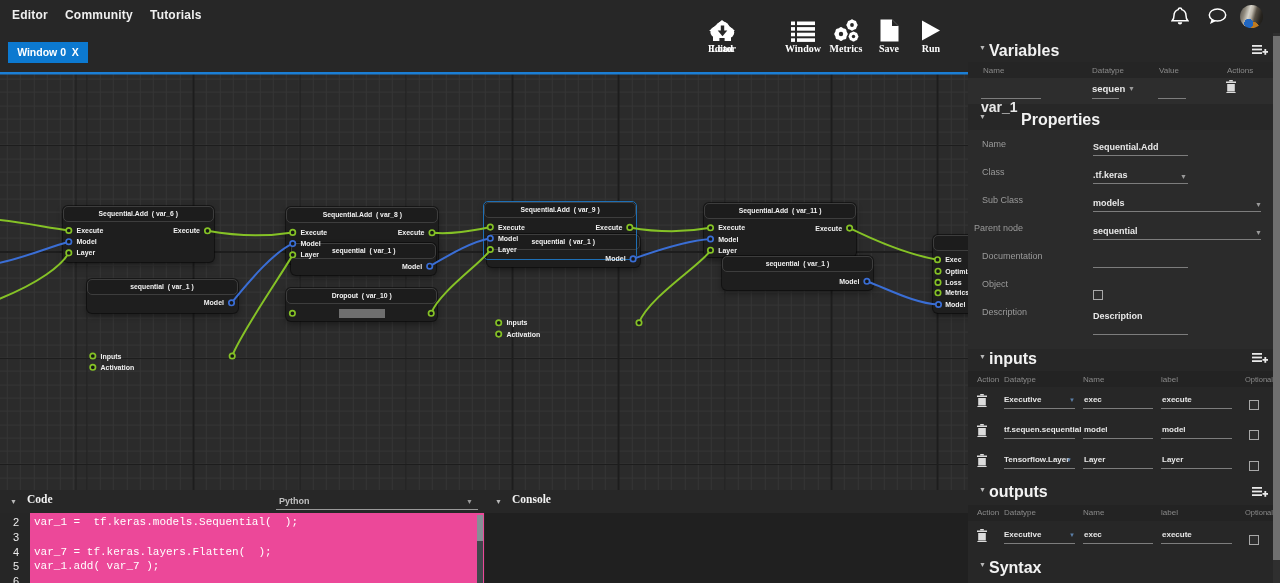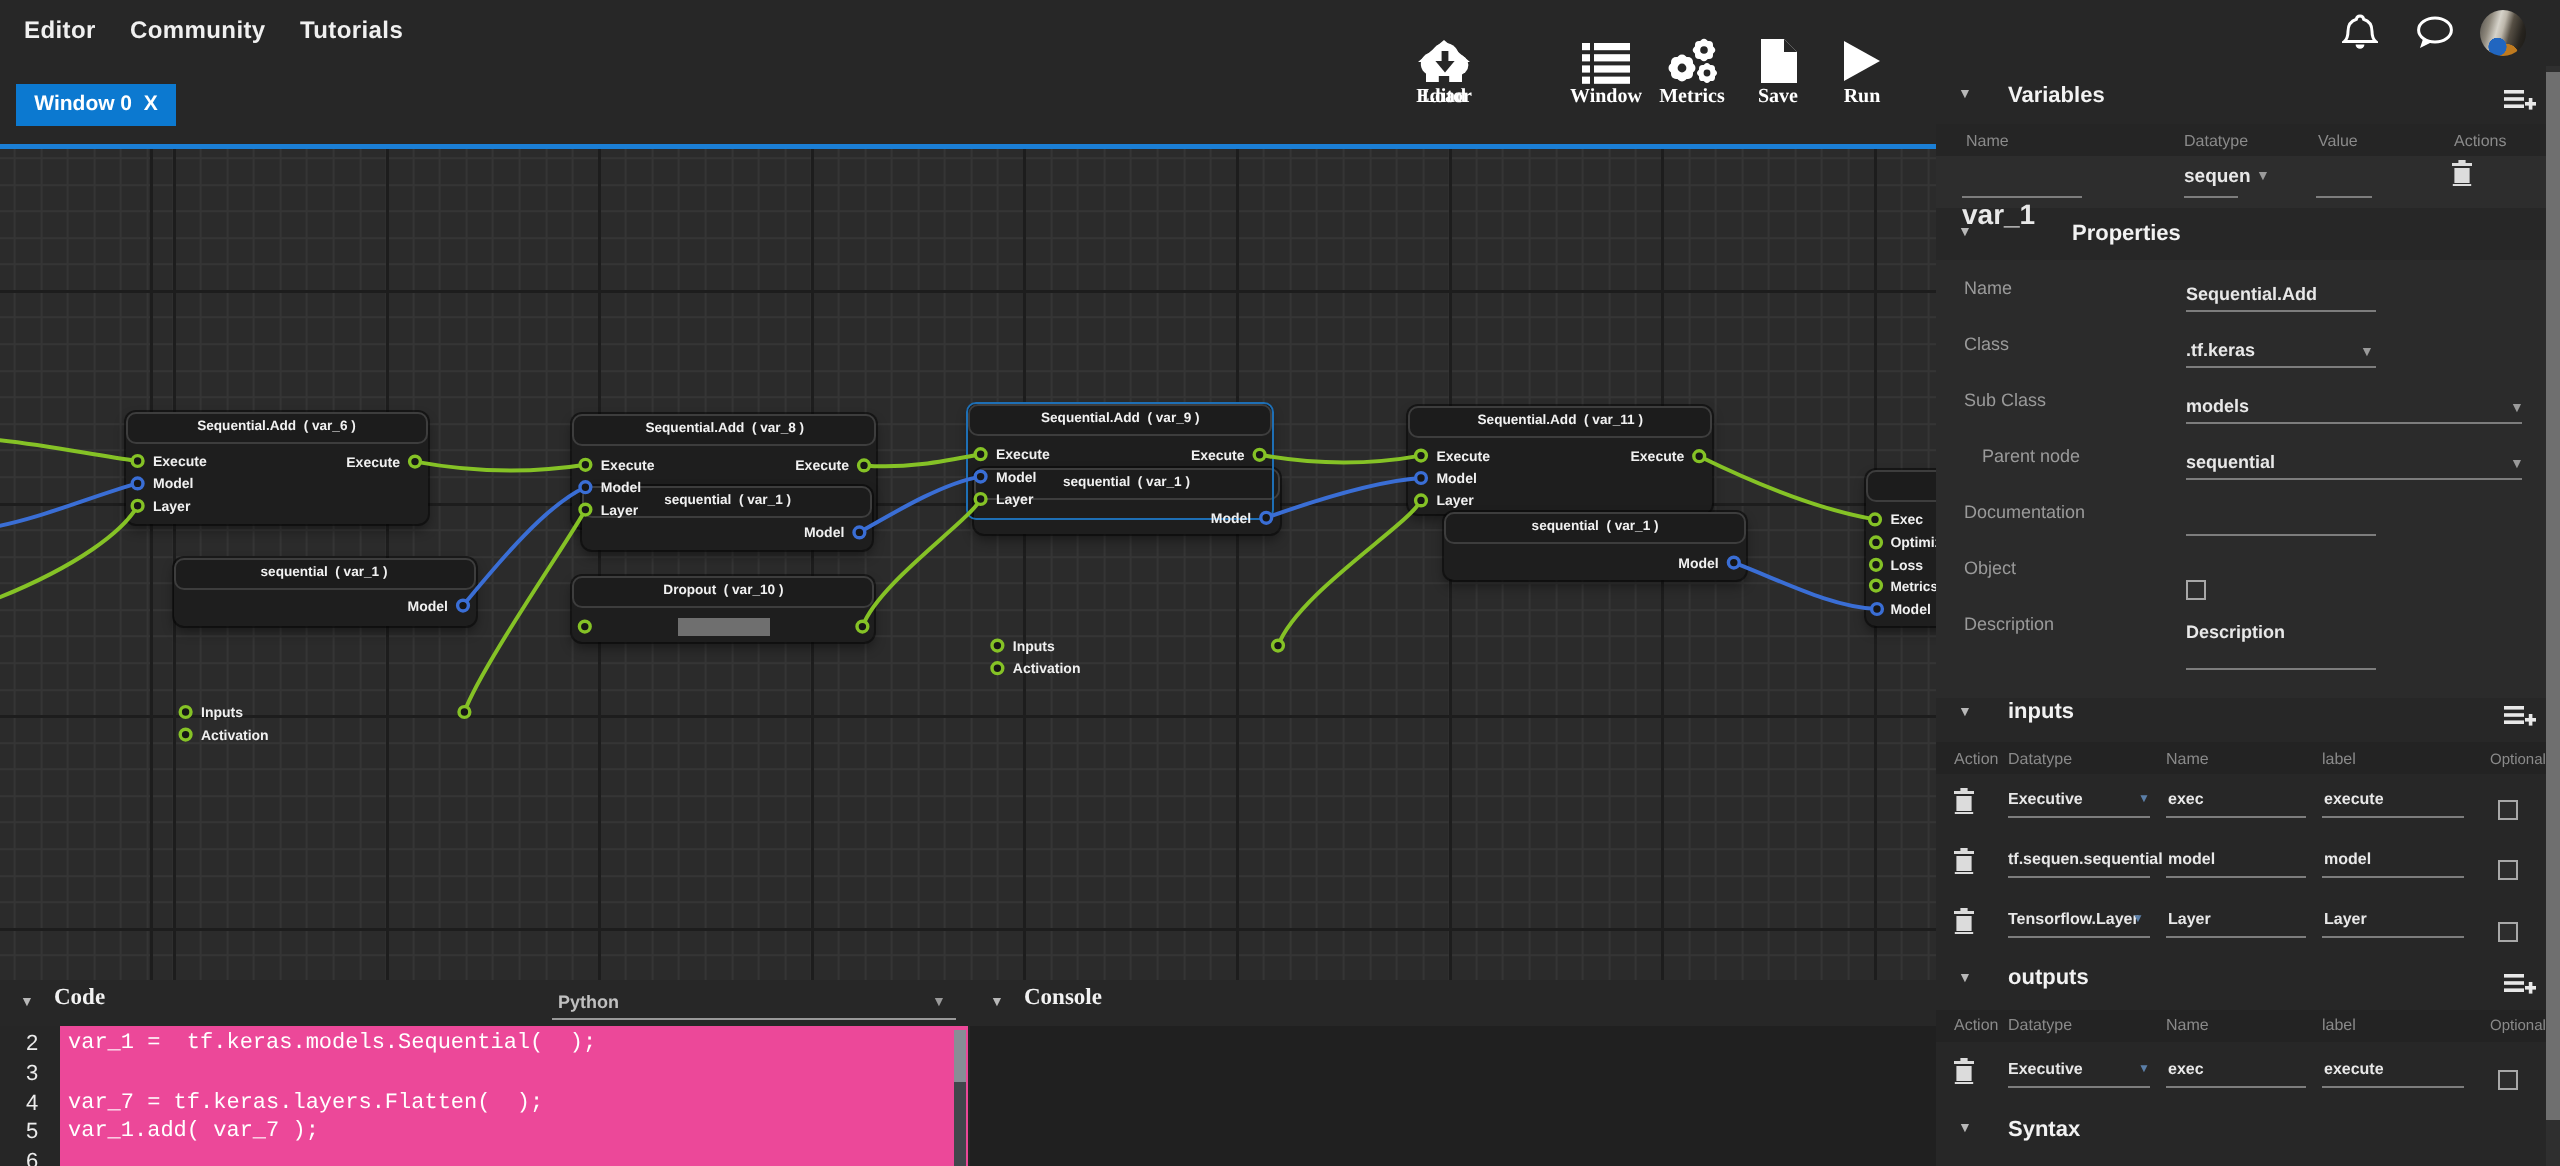--- a/index.html
+++ b/index.html
@@ -25,21 +25,21 @@
  background-repeat: no-repeat, repeat, repeat, repeat, repeat;
 }
 .node { position:absolute; background:#1e1e1e; border-radius:5px; box-shadow:0 0 0 1px rgba(5,5,5,.55), 0 3px 6px rgba(0,0,0,.4); }
 .hd { height:16px; border:1px solid #3d3d3d; border-radius:5px; background:#1c1c1c; color:#f2f2f2; font-size:6.8px; font-weight:bold; text-align:center; line-height:14px; white-space:nowrap; overflow:hidden; }
 .ibox { position:absolute; background:#6f6f6f; color:#ececec; font-size:8px; font-weight:bold; line-height:11px; padding-left:3px; overflow:hidden; white-space:nowrap; }
 .ibox.f { border-bottom:1px solid #9fa9b2; line-height:10px; }
 #gsel { position:absolute; border:1.5px solid #1e6fb5; border-radius:5px; z-index:3; }
 #wires { position:absolute; left:0; top:0; z-index:4; }
 
 #panel { position:absolute; left:968px; top:0; width:312px; height:583px; background:#272727; font-family:"Liberation Sans",sans-serif; }
-.sechd { position:absolute; color:#f2f2f2; font-size:11px; font-weight:bold;margin-left:15px; }
+.sechd { position:absolute; color:#f2f2f2; font-size:16px; font-weight:bold; }
 .tri { position:absolute; color:#b8b8b8; font-size:7px; }
 .colhd { position:absolute; color:#8a8a8a; font-size:8px; }
 .val { position:absolute; color:#e8e8e8; font-size:9px; font-weight:bold; white-space:nowrap; }
 .lab { position:absolute; color:#9a9a9a; font-size:9px; }
 .ul { position:absolute; height:1px; background:#7d7d7d; }
 .caret { position:absolute; color:#9a9a9a; font-size:7px; }
 .cbox { position:absolute; width:10px; height:10px; border:1px solid #a8a8a8; background:#2d2d2d; }
 .band { position:absolute; left:0; width:305px; }
 
 #bottom { position:absolute; left:0; top:490px; width:968px; height:93px; background:#272727; }
@@ -298,21 +298,21 @@
   <span class="val" style="left:125px;top:142px;">Sequential.Add</span>
   <div class="ul" style="left:125px;top:155px;width:95px;"></div>
   <span class="lab" style="left:14px;top:167px;">Class</span>
   <span class="val" style="left:125px;top:170px;">.tf.keras</span>
   <span class="caret" style="left:212px;top:173px;">▼</span>
   <div class="ul" style="left:125px;top:183px;width:95px;"></div>
   <span class="lab" style="left:14px;top:195px;">Sub Class</span>
   <span class="val" style="left:125px;top:198px;">models</span>
   <span class="caret" style="left:287px;top:201px;">▼</span>
   <div class="ul" style="left:125px;top:211px;width:168px;"></div>
-  <span class="lab" style="left:23px;top:223px;">Parent node</span>
+  <span class="lab" style="left:6px;top:223px;">Parent node</span>
   <span class="val" style="left:125px;top:226px;">sequential</span>
   <span class="caret" style="left:287px;top:229px;">▼</span>
   <div class="ul" style="left:125px;top:239px;width:168px;"></div>
   <span class="lab" style="left:14px;top:251px;">Documentation</span>
   <div class="ul" style="left:125px;top:267px;width:95px;"></div>
   <span class="lab" style="left:14px;top:279px;">Object</span>
   <div class="cbox" style="left:125px;top:289.5px;"></div>
   <span class="lab" style="left:14px;top:307px;">Description</span>
   <span class="val" style="left:125px;top:311px;">Description</span>
   <div class="ul" style="left:125px;top:334px;width:95px;"></div>

